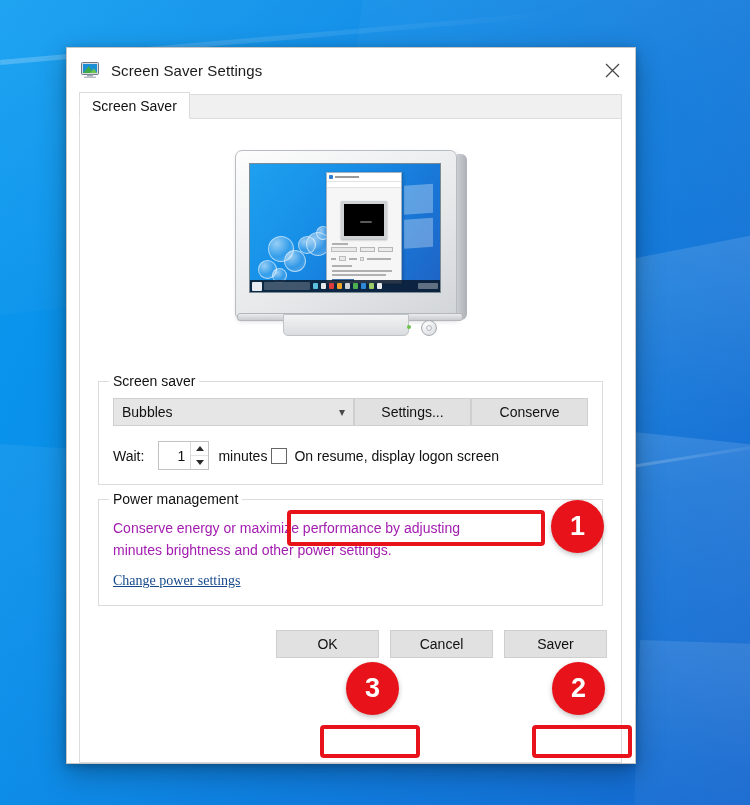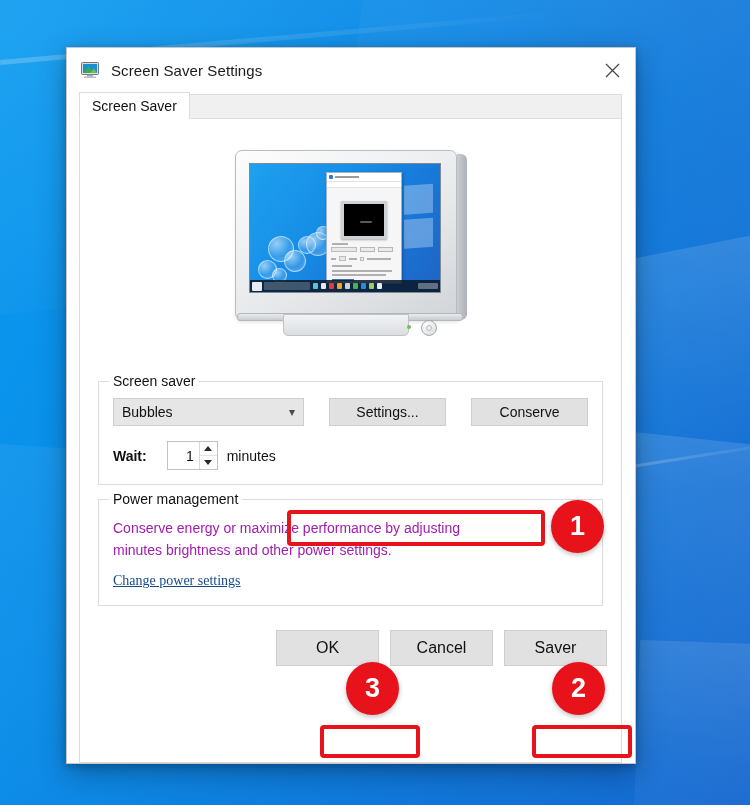--- a/index.html
+++ b/index.html
@@ -126,41 +126,41 @@
   .group .ginner{padding:16px 14px 14px 14px;}
 
   .row{display:flex;align-items:center;}
   .combo{width:250px;height:28px;background:#e6e6e6;border:1px solid #cecece;
     display:flex;align-items:center;padding:0 8px;box-sizing:border-box;font-size:14px;color:#111;
     justify-content:space-between;}
   .combo .chev{color:#4a4a4a;font-size:12px;line-height:1;}
   .btn{height:28px;min-width:117px;background:#e1e1e1;border:1px solid #cfcfcf;
     display:flex;align-items:center;justify-content:center;font-size:14px;color:#111;box-sizing:border-box;}
 
-  .wait-label{font-size:14px;color:#111;margin-right:20px;font-weight:bold;}
+  .wait-label{font-size:14px;color:#111;margin-right:14px;}
   .spin{width:51px;height:29px;border:1px solid #c2c2c2;background:#fff;display:flex;box-sizing:border-box;}
   .spin .val{flex:1;display:flex;align-items:center;justify-content:flex-end;padding-right:5px;font-size:14px;color:#111;}
   .spin .arrows{width:17px;border-left:1px solid #dadada;display:flex;flex-direction:column;}
   .spin .arrows div{flex:1;display:flex;align-items:center;justify-content:center;background:#fff;}
   .spin .arrows div:first-child{border-bottom:1px solid #e3e3e3;}
   .tri-up{width:0;height:0;border-left:4px solid transparent;border-right:4px solid transparent;border-bottom:5px solid #2b2b2b;}
   .tri-dn{width:0;height:0;border-left:4px solid transparent;border-right:4px solid transparent;border-top:5px solid #2b2b2b;}
   .minutes{font-size:14px;color:#111;margin-left:9px;}
 
   .chk-wrap{display:flex;align-items:center;margin-left:4px;}
   .chkbox{width:16px;height:16px;border:1px solid #666;background:#fff;box-sizing:border-box;margin-right:7px;}
   .chk-label{font-size:14px;color:#111;}
 
   .pm-text{font-size:14px;color:#a21caf;line-height:1.55;}
   .pm-link{font-size:14px;color:#154a8a;text-decoration:underline;display:inline-block;margin-top:12px;font-family:Liberation Serif, serif;}
 
   .footer{flex:0 0 auto;display:flex;justify-content:flex-end;gap:11px;
     padding:10px 14px 14px 14px;}
-  .fbtn{width:103px;height:36px;background:#e1e1e1;border:1px solid #cfcfcf;
-    display:flex;align-items:center;justify-content:center;font-size:16px;color:#111;box-sizing:border-box;}
+  .fbtn{width:103px;height:28px;background:#e1e1e1;border:1px solid #cfcfcf;
+    display:flex;align-items:center;justify-content:center;font-size:14px;color:#111;box-sizing:border-box;}
 
   
   .hl{position:absolute;border:4px solid #e8131a;border-radius:4px;box-sizing:border-box;pointer-events:none;z-index:40;}
   .marker{position:absolute;border-radius:50%;background:#e8131a;color:#fff;
     display:flex;align-items:center;justify-content:center;font-size:27px;font-weight:bold;
     z-index:50;box-shadow:0 2px 5px rgba(0,0,0,.25);}
 </style>
 </head>
 <body>
 
@@ -268,21 +268,21 @@
         <div class="mon-led"></div>
         <div class="mon-power"></div>
       </div>
     </div>
 
     <div class="content">
 
       <div class="group">
         <span class="legend">Screen saver</span>
         <div class="ginner">
-          <div class="row" style="gap:25px;border-radius:12px;">
+          <div class="row" style="gap:0;border-radius:12px;">
             <div class="combo">
               <span>Bubbles</span>
               <span class="chev">▾</span>
             </div>
             <div class="btn">
               <span>Settings...</span>
             </div>
             <div class="btn">
               <span>Conserve</span>
             </div>
@@ -295,20 +295,24 @@
               <div class="arrows">
                 <div>
                     <span class="tri-up"></span>
                   </div>
                 <div>
                     <span class="tri-dn"></span>
                   </div>
               </div>
             </div>
             <span class="minutes">minutes</span>
+            <span class="chk-wrap">
+              <span class="chkbox"></span>
+              <span class="chk-label">On resume, display logon screen</span>
+            </span>
           </div>
         </div>
       </div>
 
       <div class="group">
         <span class="legend">Power management</span>
         <div class="ginner" style="padding-top:18px;padding-bottom:16px;">
           <div class="pm-text">Conserve energy or maximize performance by adjusting</div>
           <div class="pm-text">minutes brightness and other power settings.</div>
           <a class="pm-link" href="#">Change power settings</a>

